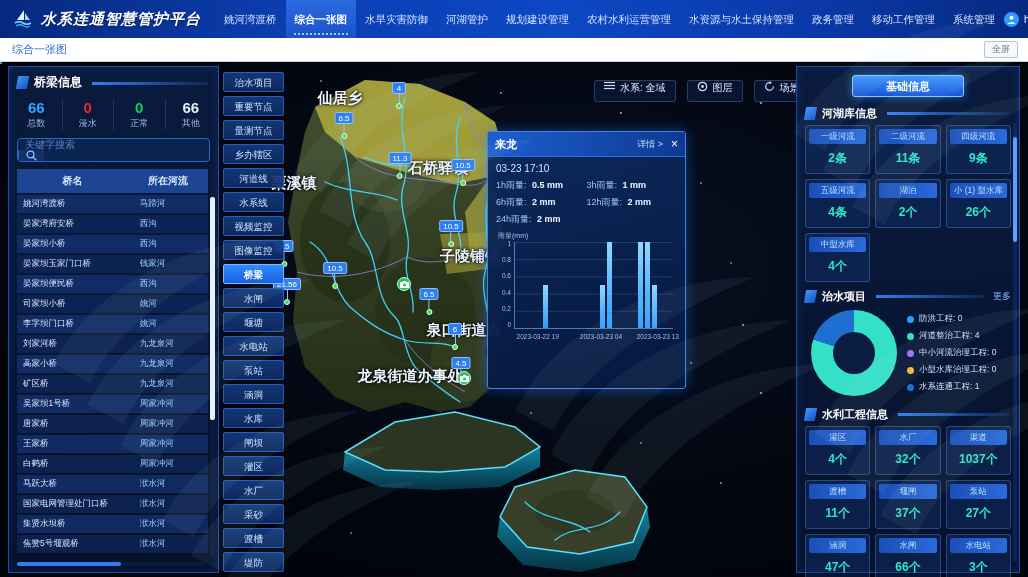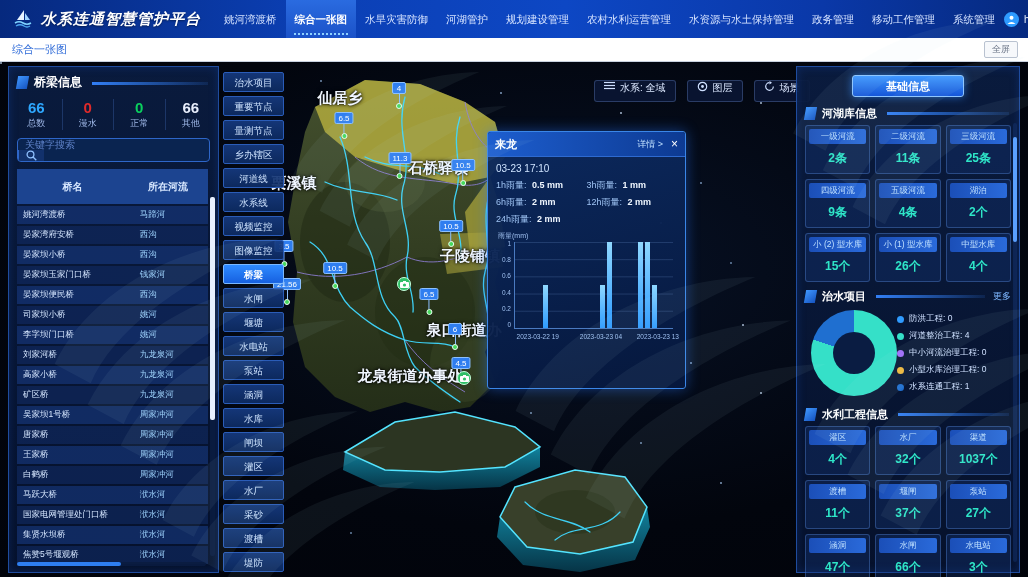--- a/index.html
+++ b/index.html
@@ -81,21 +81,21 @@
   .stats-row{display:flex;padding:4px 2px 6px;}
   .stat{flex:1;text-align:center;border-right:1px solid rgba(80,130,220,.28);}
   .stat:last-child{border-right:none;}
   .stat-value{font-size:15px;font-weight:bold;}
   .stat-label{font-size:9px;color:#9fb8e8;margin-top:1px;}
   .search-row{display:flex;margin:2px 8px 7px;height:24px;border:1px solid #2e66c8;background:#0a2450;border-radius:4px;overflow:hidden;flex-direction:column;}
   .search-input{flex:1;background:transparent;border:none;outline:none;color:#cfe0ff;font-size:10px;padding:0 7px;font-family:inherit;}
   .search-input::placeholder{color:#5f82c8;}
   .search-btn{width:26px;border-left:1px solid #2e66c8;display:flex;align-items:center;justify-content:center;cursor:pointer;background:rgba(30,70,150,.4);}
   .b-table{margin:0 10px 0 8px;position:relative;}
-  .t-head{display:flex;height:35px;background:#1c4490;}
+  .t-head{display:flex;height:24px;background:#1c4490;}
   .t-head div{font-size:10px;font-weight:bold;color:#d8e8ff;display:flex;align-items:center;justify-content:center;}
   .col-name{width:58%;}
   .col-river{width:42%;}
   .t-body{display:flex;flex-direction:column;gap:2px;margin-top:2px;border-radius:22px;}
   .t-row{display:flex;height:18px;background:rgba(26,62,138,.55);cursor:pointer;}
   .t-row:nth-child(even){background:rgba(18,46,106,.55);}
   .t-name{width:58%;font-size:8.5px;color:#d5e6ff;display:flex;align-items:center;padding-left:6px;white-space:nowrap;overflow:hidden;}
   .t-river{width:42%;font-size:8.5px;color:#9fd4ff;display:flex;align-items:center;padding-left:12px;white-space:nowrap;}
   .v-scroll{position:absolute;right:3px;top:130px;bottom:16px;width:5px;background:rgba(10,28,64,.9);border-radius:2px;z-index:3;}
   .v-thumb{width:100%;height:62%;background:#e8f0ff;border-radius:2px;cursor:pointer;}
@@ -108,21 +108,21 @@
   .menu-item.active{background:linear-gradient(180deg,#2f8bff,#1660e0);color:#fff;font-weight:bold;border-color:#7ab8ff;}
   
   .info-panel{left:796px;top:4px;width:224px;height:507px;}
   .info-tab{margin:8px auto 2px;width:112px;height:22px;line-height:20px;text-align:center;font-size:11px;font-weight:bold;color:#fff;cursor:pointer;
     background:linear-gradient(180deg,#3f97ff,#1556d8);border:1px solid #8cc4ff;border-radius:3px;box-shadow:0 0 9px rgba(47,139,255,.65);}
   .cards-grid{display:grid;grid-template-columns:repeat(3,1fr);gap:5px;padding:0 8px;}
   .card{background:rgba(22,52,116,.38);border:1px solid rgba(90,140,220,.38);border-radius:3px;padding:3px;cursor:pointer;}
   .card-title{height:15px;line-height:15px;text-align:center;font-size:8.5px;color:#bfe0ff;border-radius:2px;
     background:linear-gradient(90deg,#1b4fb8,#2a6ada);white-space:nowrap;overflow:hidden;}
   .card-value{text-align:center;font-size:12px;font-weight:bold;color:#2ee6c8;padding:6px 0 3px;}
-  .donut-row{display:flex;align-items:center;padding:2px 6px 4px 14px;}
+  .donut-row{display:flex;align-items:center;padding:2px 6px 4px 14px;gap:10px;}
   .donut{width:86px;height:86px;border-radius:50%;background:#123064;position:relative;flex:none;}
   .donut::after{content:'';position:absolute;left:22px;top:22px;width:42px;height:42px;border-radius:50%;background:#0a1c42;}
   .legend{display:flex;flex-direction:column;gap:5px;}
   .legend-item{display:flex;align-items:center;gap:5px;font-size:8.5px;color:#cfe0ff;white-space:nowrap;}
   .legend-dot{width:7px;height:7px;border-radius:50%;flex:none;}
   .info-scrollbar{position:absolute;right:2px;top:56px;bottom:10px;width:4px;background:rgba(20,50,110,.5);border-radius:2px;}
   .info-thumb{width:100%;height:105px;margin-top:14px;background:#5aa0ff;border-radius:2px;cursor:pointer;}
   
   .watermark{position:absolute;left:0;top:0;width:1028px;height:577px;z-index:50;pointer-events:none;opacity:.06;}
 </style>
@@ -566,38 +566,30 @@
 
       <div class="card">
           <div class="card-title">一级河流</div>
           <div class="card-value">2条</div>
         </div>
           <div class="card">
           <div class="card-title">二级河流</div>
           <div class="card-value">11条</div>
         </div>
           <div class="card">
-          <div class="card-title">三级河流</div>
-          <div class="card-value">25条</div>
-        </div>
-          <div class="card">
           <div class="card-title">四级河流</div>
           <div class="card-value">9条</div>
         </div>
           <div class="card">
           <div class="card-title">五级河流</div>
           <div class="card-value">4条</div>
         </div>
           <div class="card">
           <div class="card-title">湖泊</div>
           <div class="card-value">2个</div>
-        </div>
-          <div class="card">
-          <div class="card-title">小 (2) 型水库</div>
-          <div class="card-value">15个</div>
         </div>
           <div class="card">
           <div class="card-title">小 (1) 型水库</div>
           <div class="card-value">26个</div>
         </div>
           <div class="card">
           <div class="card-title">中型水库</div>
           <div class="card-value">4个</div>
         </div>
         </div>

